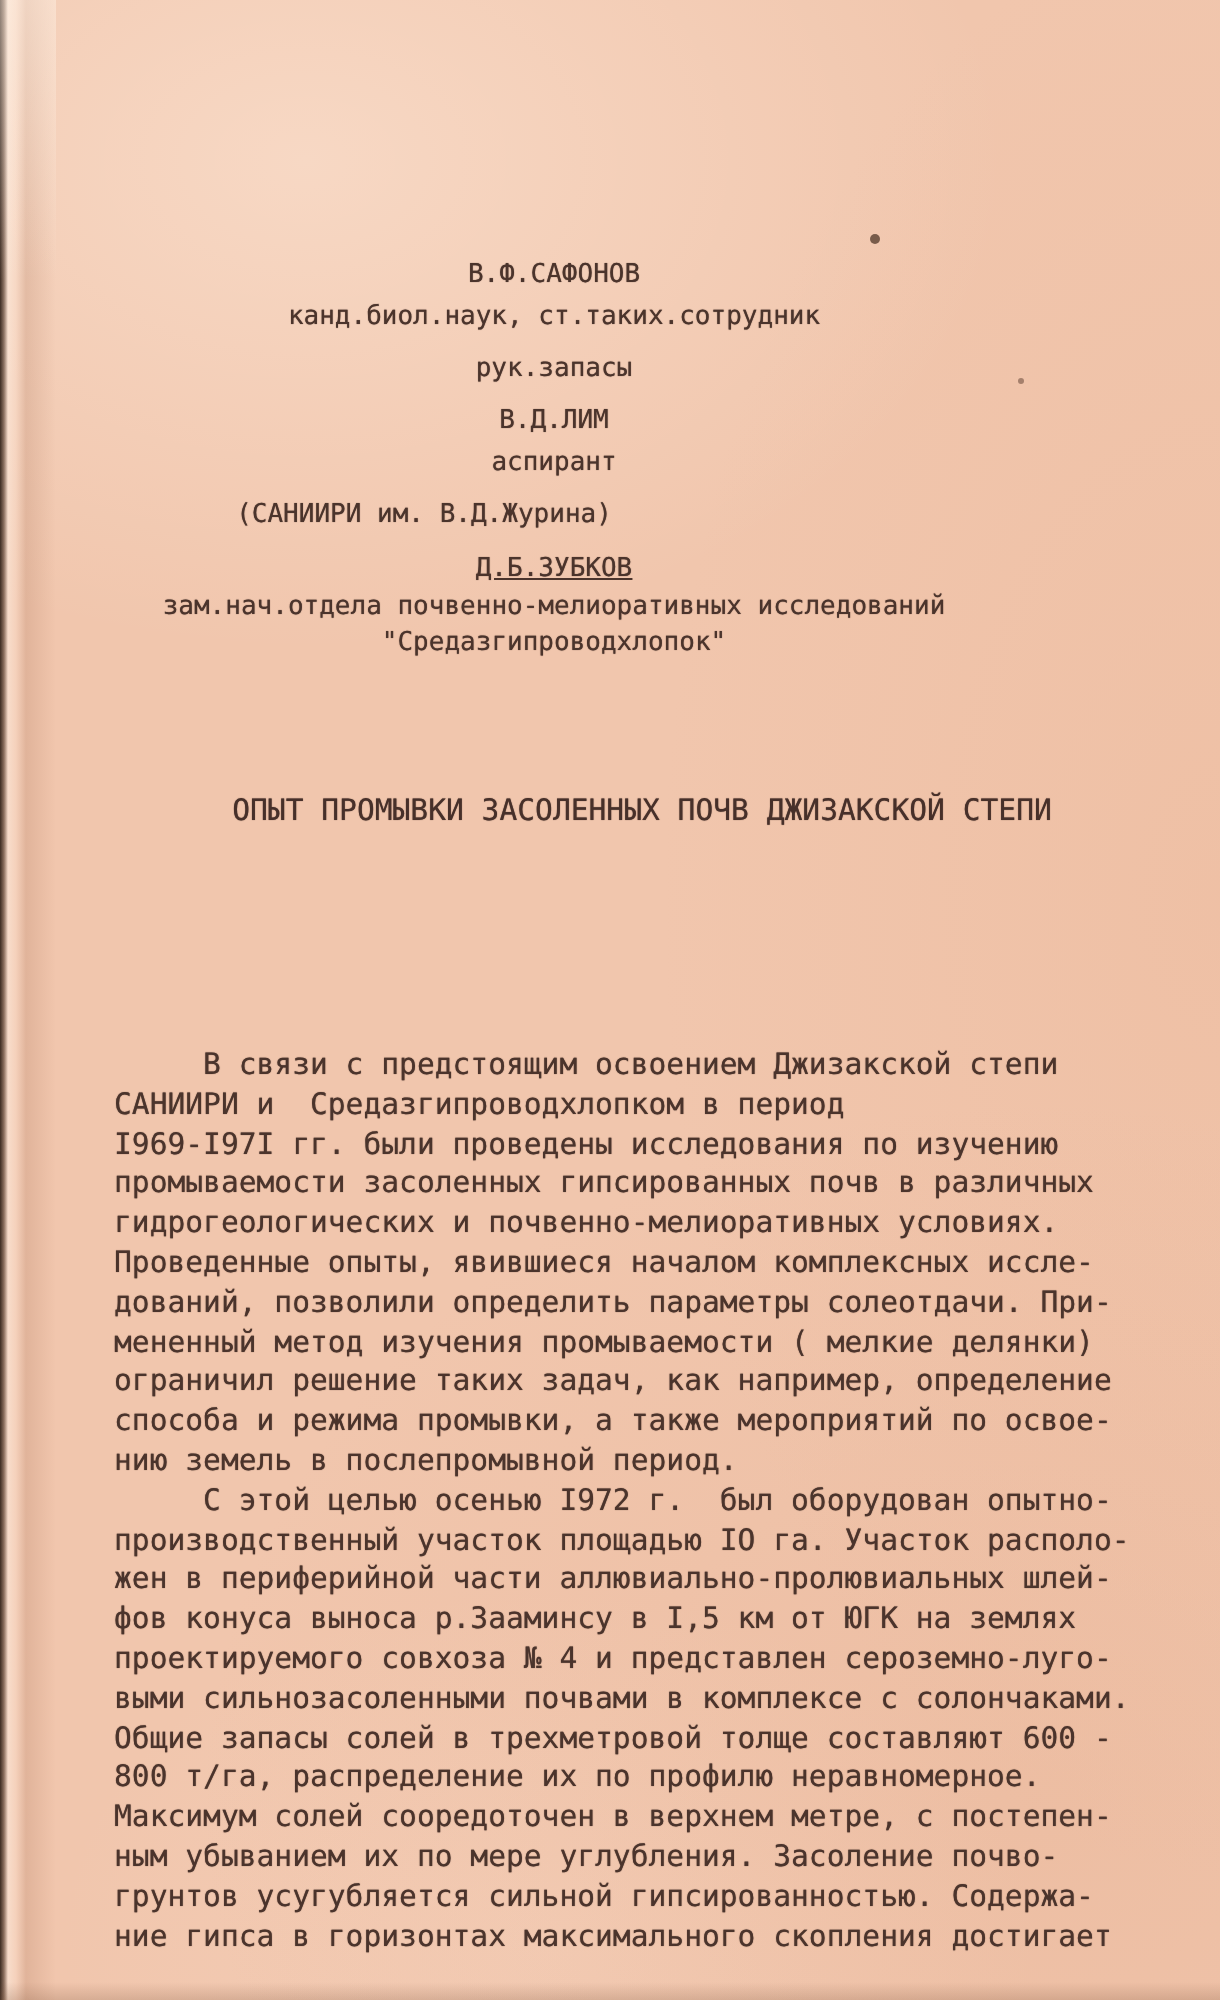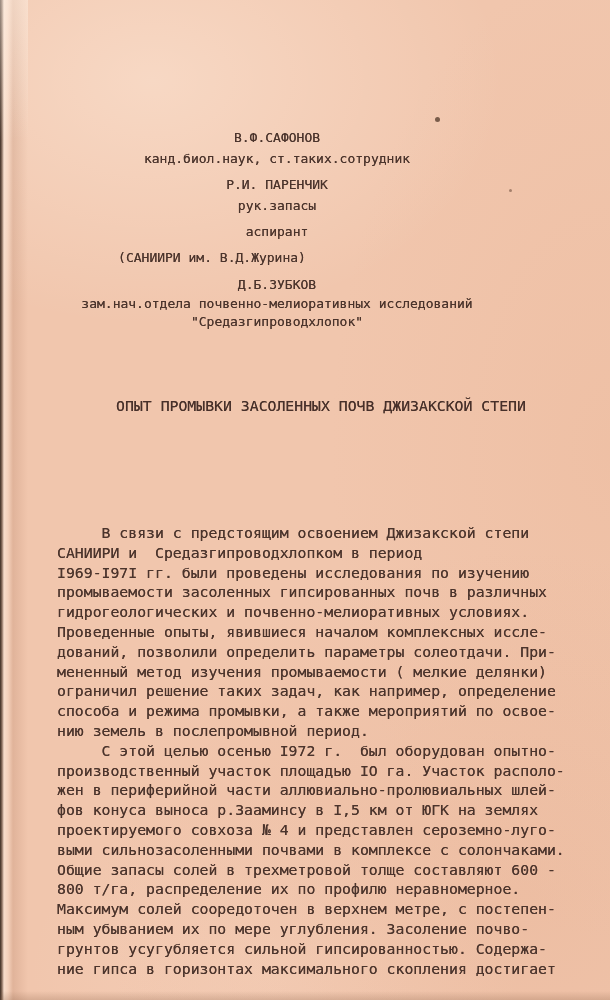--- a/index.html
+++ b/index.html
@@ -37,21 +37,21 @@
   .speck.s1{left:435px;top:117px;width:5px;height:5px;}
   .speck.s2{left:509px;top:189px;width:3px;height:3px;background:rgba(90,60,45,0.5);}
 
   .authors{
     position:absolute;top:127px;left:0;width:514px;
     text-align:center;
     font-size:13px;line-height:21px;
   }
   .author{margin-bottom:5px;margin-left:40px;}
   .affiliation{margin:2px 0 7px;transform:translateX(-45px);}
-  .author4 .a-name{line-height:20px;}
+  .author4 .a-name{line-height:20px;text-decoration:underline;}
   .author4 .a-role,.author4 .a-org{line-height:18px;}
 
   .title{
     position:absolute;top:380px;left:0;width:610px;margin:16px;
     text-align:center;
     font-size:14.8px;font-weight:normal;line-height:20px;
     color:#47302a;
   }
 
   .body{
@@ -72,24 +72,24 @@
   <div class="speck s2"></div>
 
   <div class="authors">
     <div>
 
     <div class="author">
         <div class="a-name">В.Ф.САФОНОВ</div>
         <div class="a-role">канд.биол.наук, ст.таких.сотрудник</div>
       </div>
         <div class="author">
-        <div class="a-name">Р.И. ПАРЕНЧИК</div>
         <div class="a-role">рук.запасы</div>
       </div>
         <div class="author">
+        <div class="a-name">В.Д.ЛИМ</div>
         <div class="a-role">аспирант</div>
       </div>
       </div>
     <div class="affiliation">(САНИИРИ им. В.Д.Журина)</div>
     <div class="author author4">
       <div class="a-name">Д.Б.ЗУБКОВ</div>
       <div class="a-role">зам.нач.отдела почвенно-мелиоративных исследований</div>
       <div class="a-org">"Средазгипроводхлопок"</div>
     </div>
   </div>

